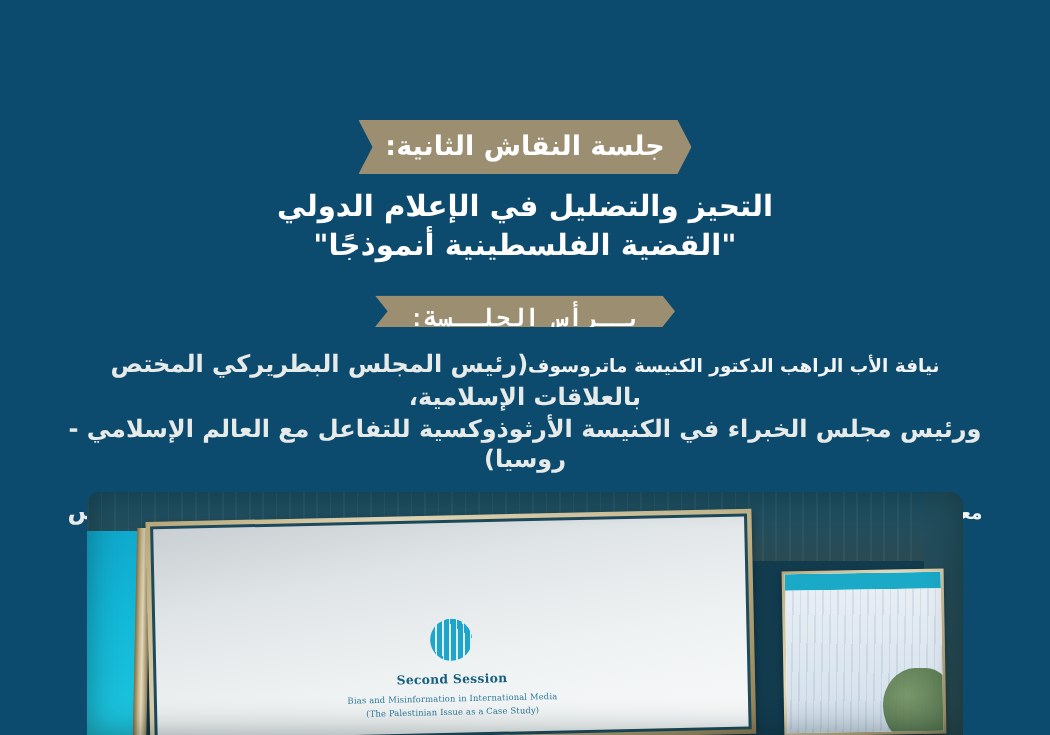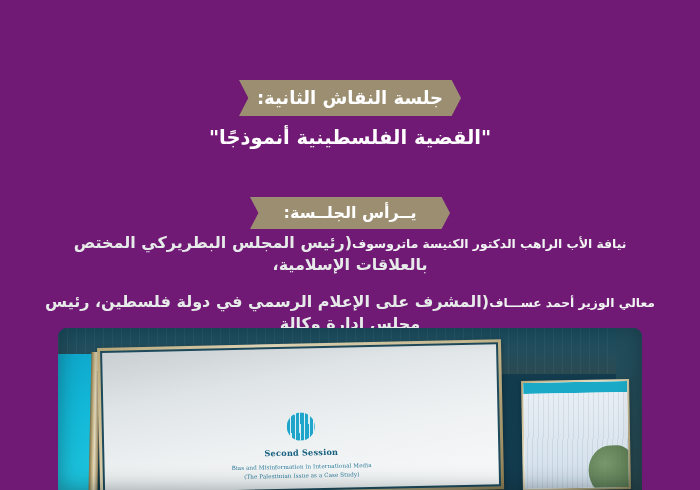--- a/index.html
+++ b/index.html
@@ -8,21 +8,21 @@
   html, body {
     width:700px; height:490px;
     overflow:hidden;
     background:#233f44;
     font-family:"DejaVu Sans","Liberation Sans",sans-serif;
   }
 
   .poster {
     position:relative;
     width:700px; height:490px;
-    background:#701a75;
+    background:#0c4a6e;
     overflow:hidden;
   }
 
   
   .badge-wrap {
     position:absolute;
     left:0; right:0;
     display:flex;
     justify-content:center;
   }
@@ -48,23 +48,24 @@
   }
   .badge-1 .badge {
     width:222px; height:36px;
     font-size:18px;
     padding-top:9px;
   }
   .badge-2 {
     top:197px;
   }
   .badge-2 .badge {
-    width:200px; height:32px;
+    width:200px; height:21px;
     font-size:16px;
     padding-top:8px;
+    font-family:Liberation Mono, monospace;
   }
 
   
   .title-block {
     position:absolute;
     top:125px; left:0; right:0;
     text-align:center;
     color:#ffffff;
   }
   .title-line {
@@ -253,31 +254,33 @@
 </head>
 <body>
 
 <div class="poster">
 
   <div class="badge-wrap badge-1">
     <div class="badge">جلسة النقاش الثانية:</div>
   </div>
 
   <div class="title-block">
+    <div class="title-line">التحيز والتضليل في الإعلام الدولي</div>
     <div class="title-line">"القضية الفلسطينية أنموذجًا"</div>
   </div>
 
   <div class="badge-wrap badge-2">
     <div class="badge">يــرأس الجلــسة:</div>
   </div>
 
   <div class="people">
 
     <div class="person">
       <span>نيافة الأب الراهب الدكتور الكنيسة ماتروسوف</span><span class="detail">(رئيس المجلس البطريركي المختص بالعلاقات الإسلامية،</span>
+      <div class="detail">ورئيس مجلس الخبراء في الكنيسة الأرثوذوكسية للتفاعل مع العالم الإسلامي - روسيا)</div>
     </div>
 
     <div class="person">
       <span>معالي الوزير أحمد عســـاف</span><span class="detail">(المشرف على الإعلام الرسمي في دولة فلسطين، رئيس مجلس إدارة وكالة</span>
     </div>
 
   </div>
 
   <div class="photo">
 

